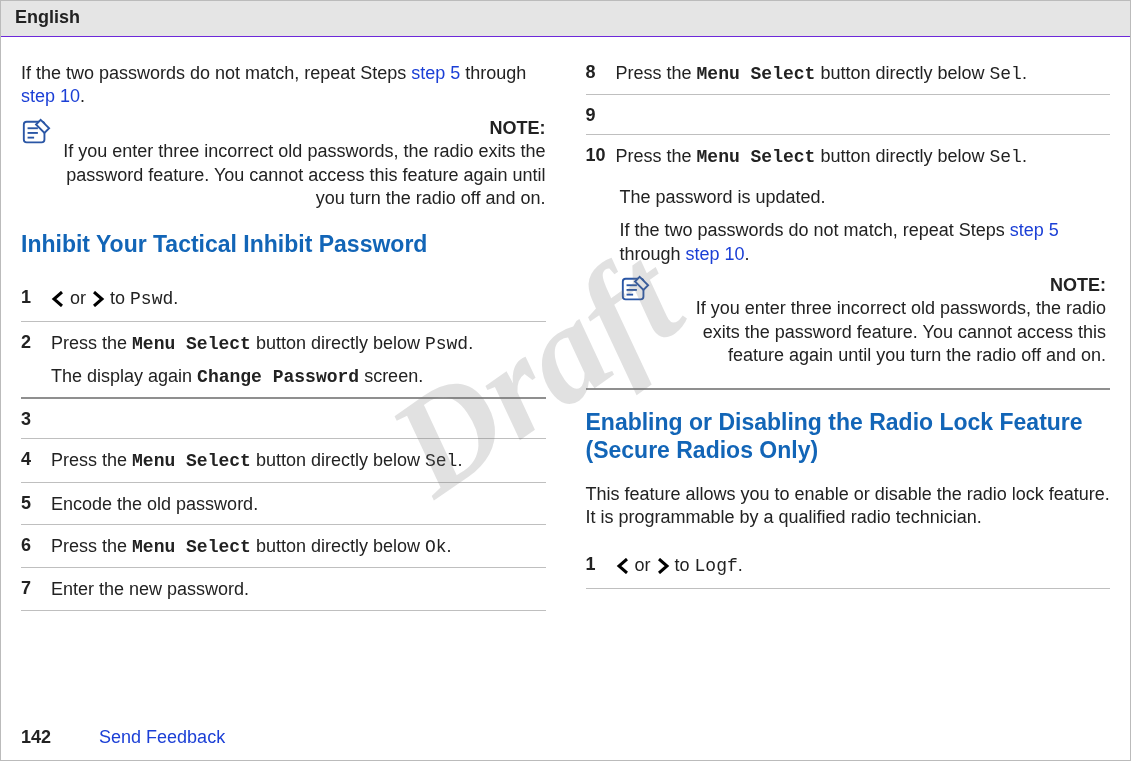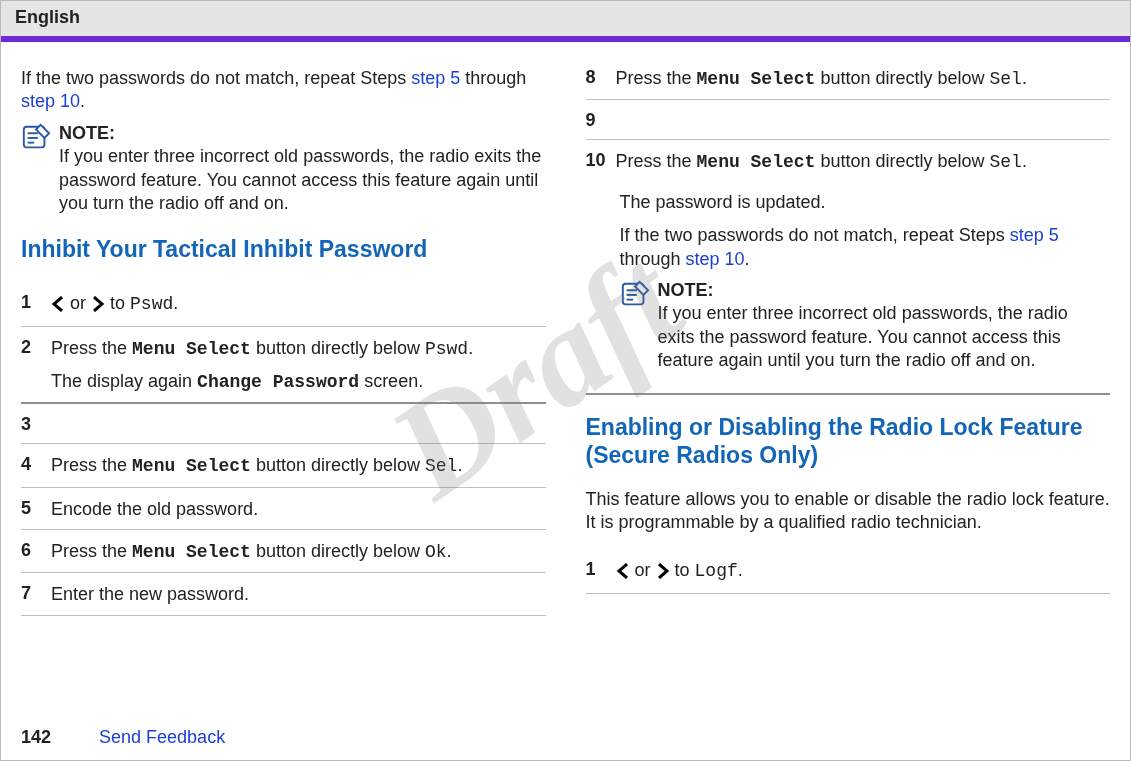--- a/index.html
+++ b/index.html
@@ -18,21 +18,21 @@
       width: 1131px;
       height: 761px;
       border: 1px solid #bbb;
       box-sizing: border-box;
       display: flex;
       flex-direction: column;
     }
     .header {
       background: #e5e5e5;
       padding: 6px 14px 8px 14px;
-      border-bottom: 6px solid #6d28d9;
+      border-bottom: 1px solid #6d28d9;
       font-weight: bold;
       font-size: 18px;
       color: #222;
     }
     .content {
       flex: 1;
       display: flex;
       column-gap: 40px;
       padding: 25px 20px 0 20px;
       position: relative;
@@ -43,20 +43,21 @@
     }
     .col p {
       margin: 0 0 4px 0;
       line-height: 1.3;
     }
     .link { color: #1b3fd6; }
     .note-block {
       display: flex;
       align-items: flex-start;
       margin: 8px 0 20px 0;
+      text-align: right;
     }
     .note-icon {
       width: 32px;
       min-width: 32px;
       margin-right: 6px;
     }
     .note-icon svg { width: 30px; height: 30px; display:block; }
     .note-body { line-height: 1.3; }
     .note-body .note-label { font-weight: bold; display: block; }
     .h2 {

